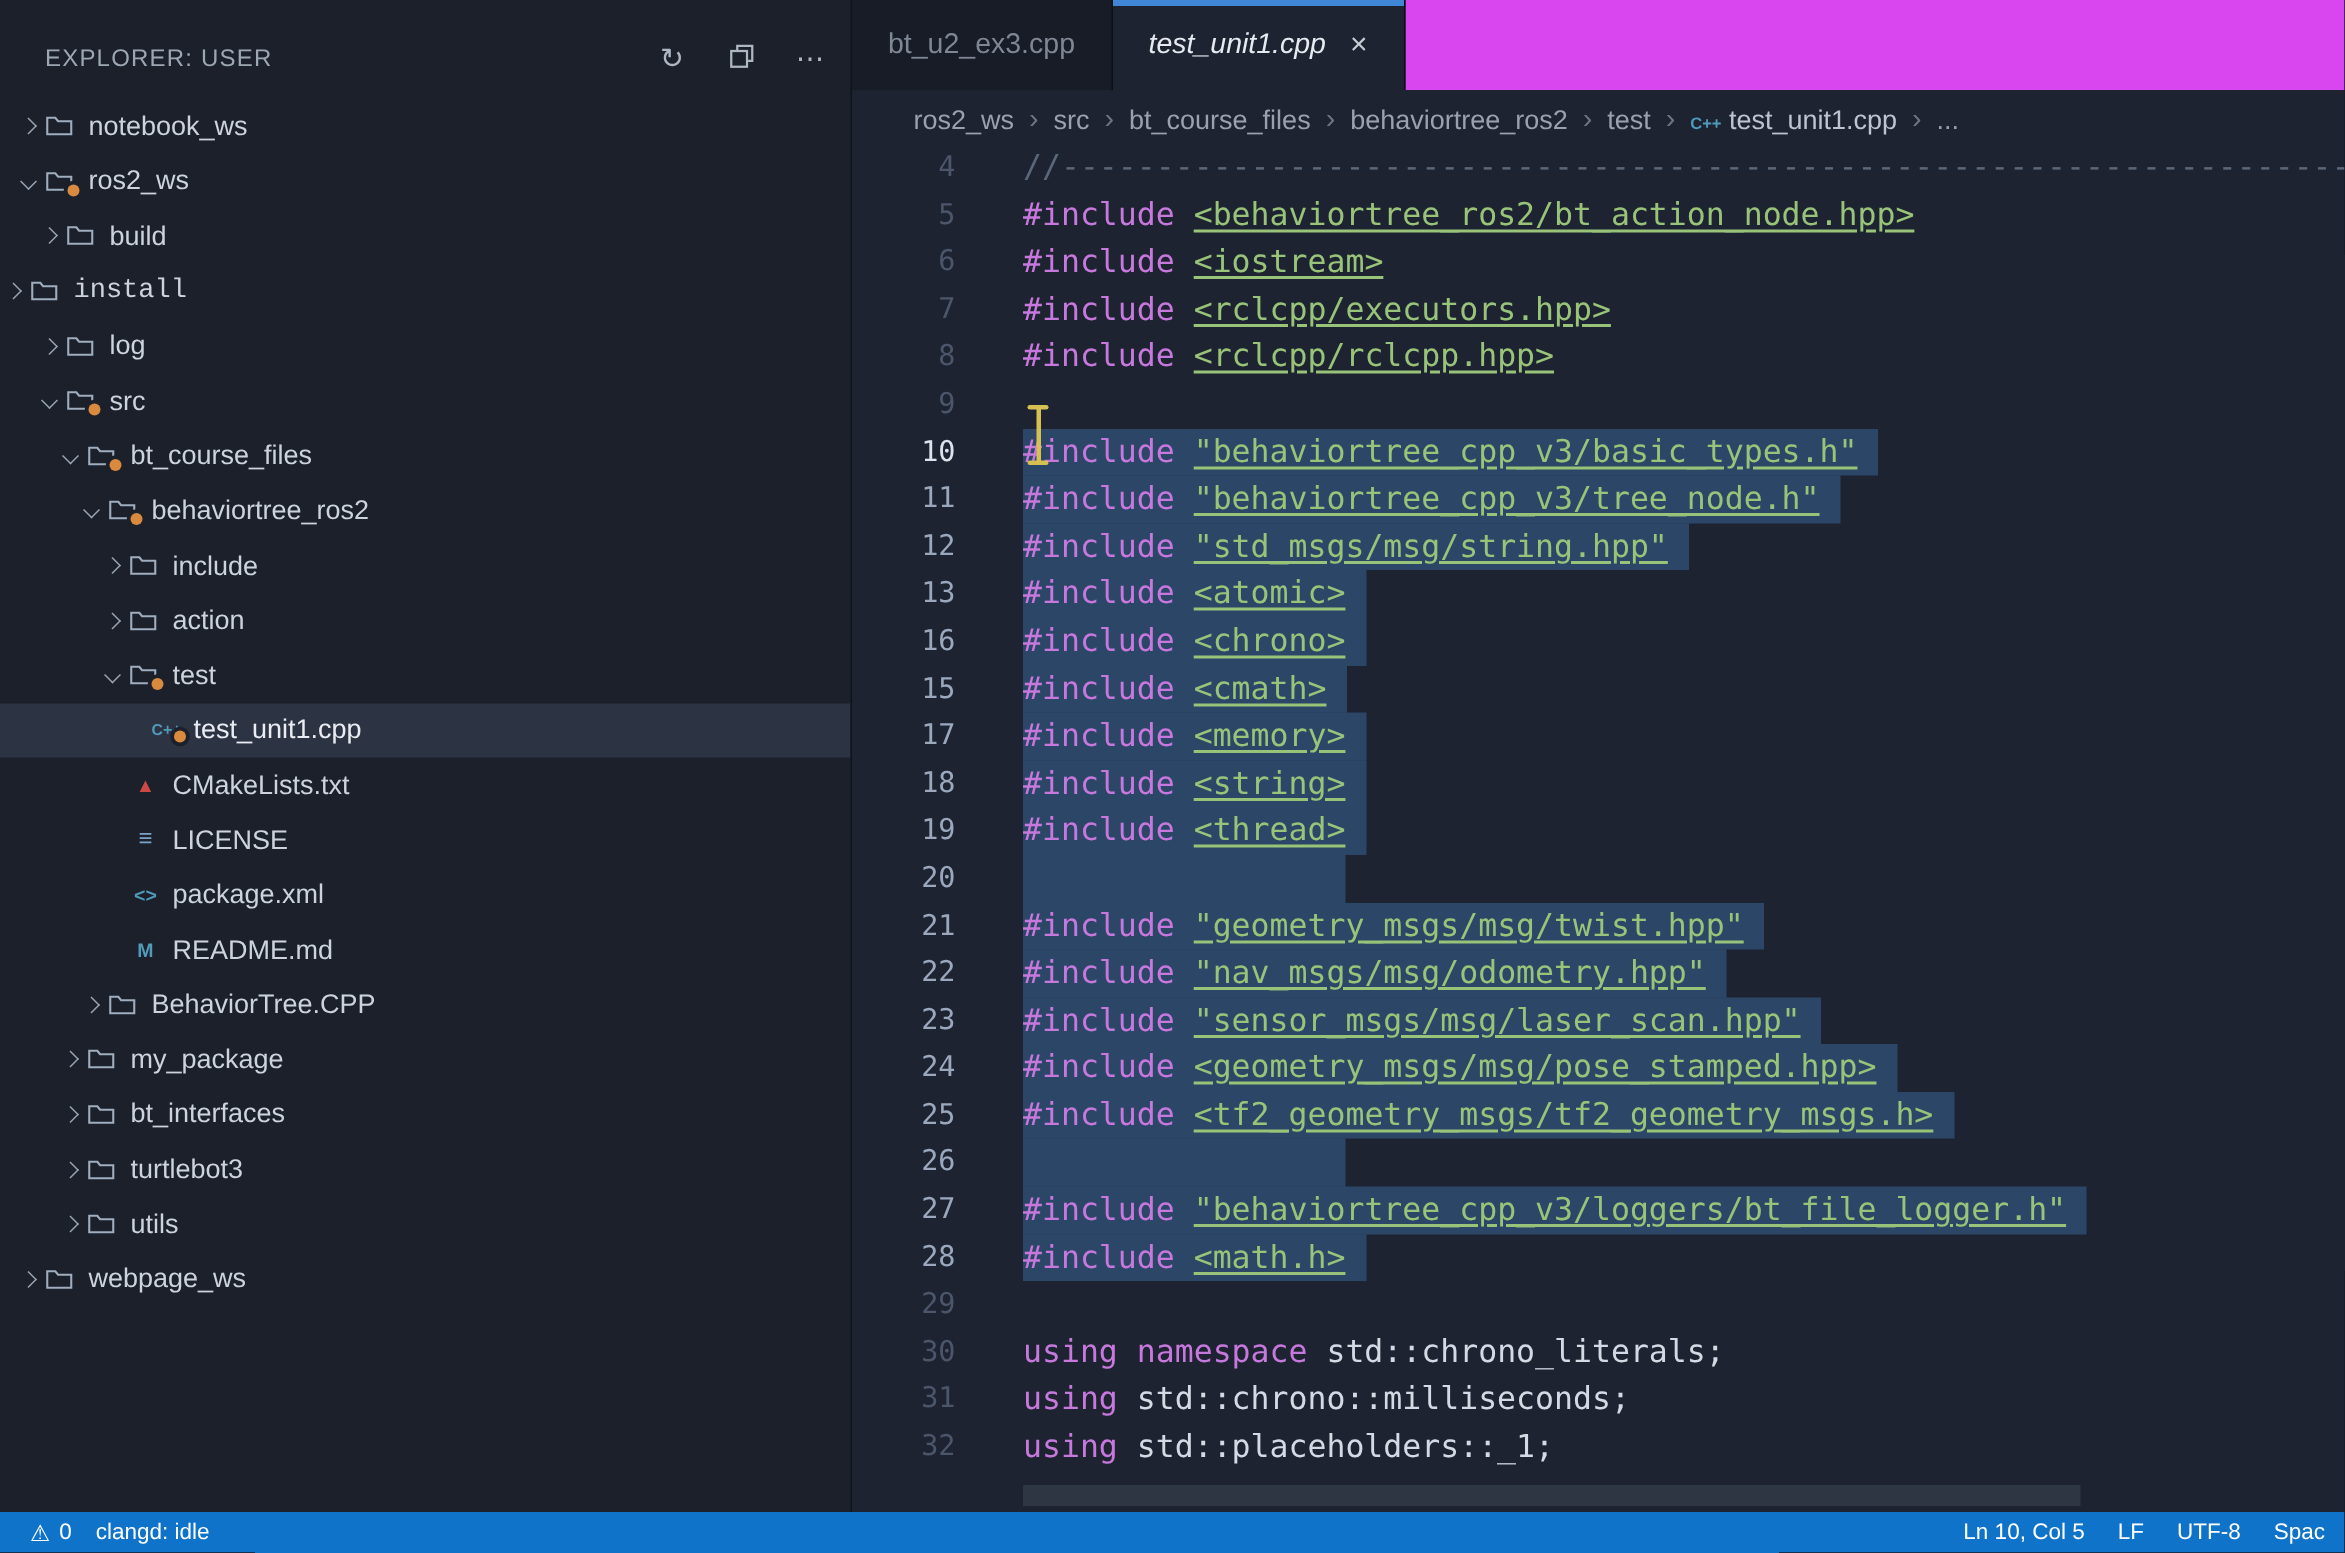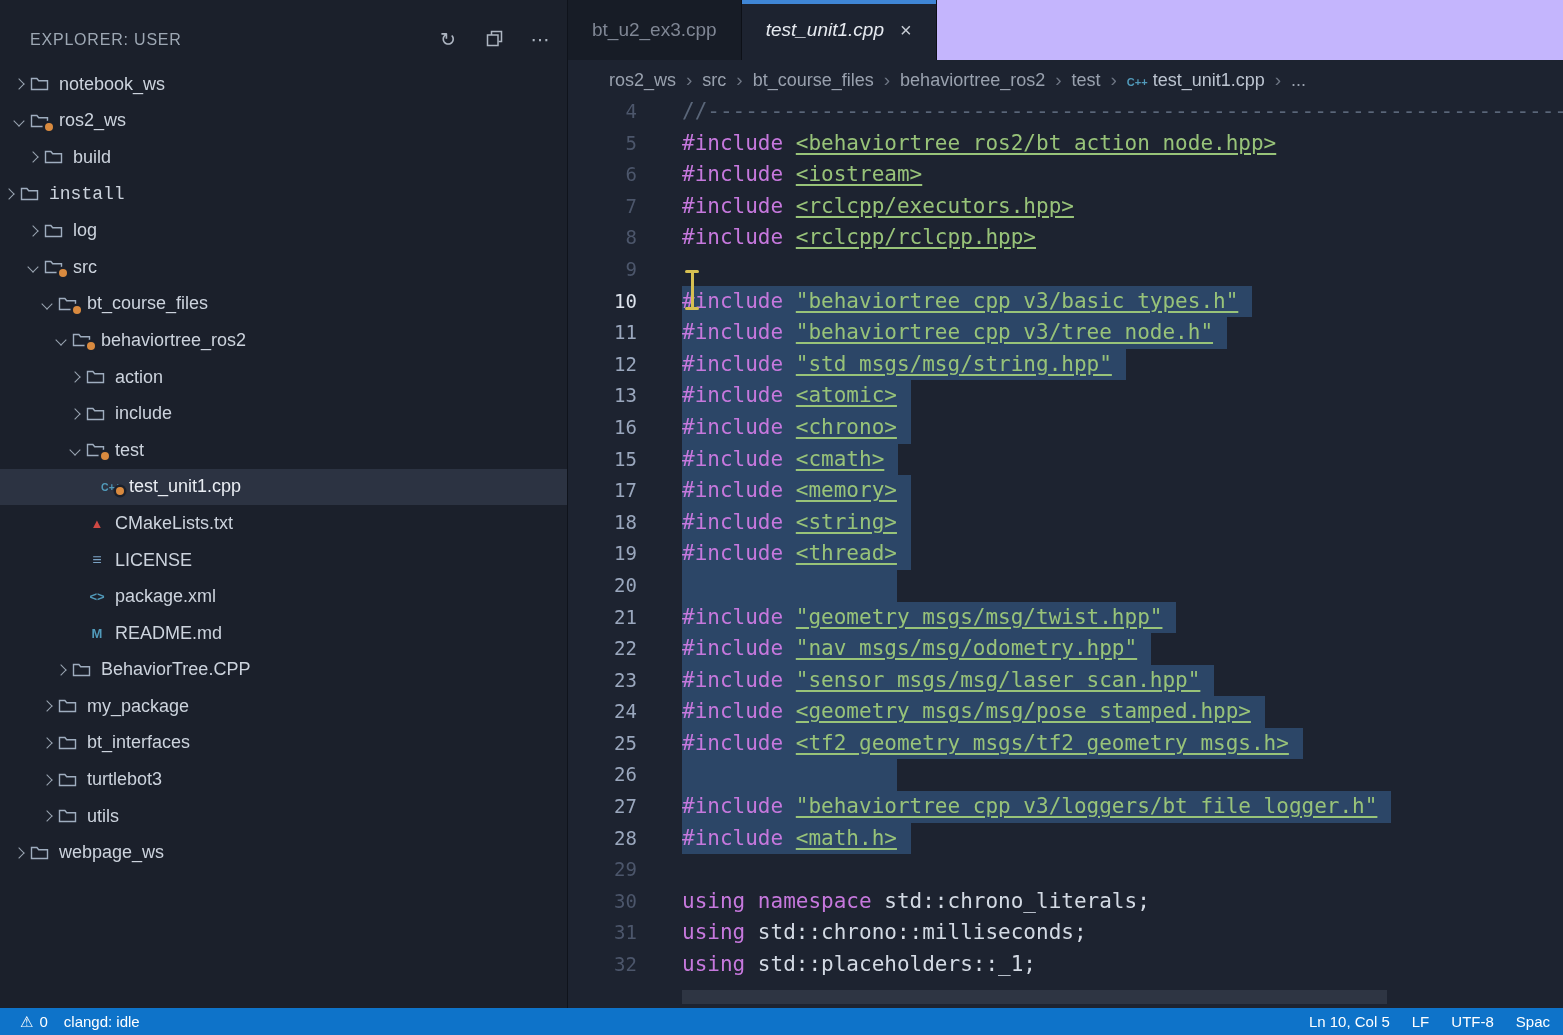--- a/index.html
+++ b/index.html
@@ -30,21 +30,21 @@
   .ico-cpp { color:#519aba; }
   .ico-cmake { color:#cf4944; font-size:13px; }
   .ico-license { color:#7aa2c4; font-size:16px; font-weight:normal; }
   .ico-xml { color:#519aba; font-size:13px; }
   .ico-md { color:#519aba; font-size:13px; }
   .modified::after { content:""; position:absolute; right:-2px; bottom:-2px; width:8px; height:8px;
                      border-radius:50%; background:#d98a3f; box-shadow:0 0 0 2.5px #1b202b; }
 
   
   .editor-col { display:flex; flex-direction:column; min-width:0; position:relative; }
-  .tabbar { height:60px; background:#c4b5fd; display:flex; flex:none; }
+  .tabbar { height:60px; background:#d946ef; display:flex; flex:none; }
   .tab { display:flex; align-items:center; padding:0 24px; font-size:19px; color:#7f8694;
          background:#171c26; border-right:1px solid #0d1017; position:relative; cursor:pointer; }
   .tab.active { background:#1d2330; color:#e6eaf0; font-style:italic; }
   .tab.active::before { content:""; position:absolute; top:0; left:0; right:0; height:4px; background:#3f86d6; }
   .tab-close { margin-left:16px; font-style:normal; color:#c7ccd4; font-size:20px; }
 
   .breadcrumb { height:40px; background:#1d2330; display:flex; align-items:center;
                 padding-left:37px; font-size:18px; color:#99a1ae; flex:none; white-space:nowrap; overflow:hidden; }
   .bc-item { margin:0 4px; }
   .bc-item.file { color:#bcc4d0; }
@@ -174,30 +174,30 @@
           </span>
           <span class="tree-label">behaviortree_ros2</span>
         </div>
         <div class="tree-row" style="padding-left: 66px;">
           <span class="chev right"></span>
           <span class="folder-ico">
             <svg width="19" height="16" viewBox="0 0 19 16">
               <path d="M1.5 2.5 h5.4 l1.8 2.3 h8.8 v8.7 h-16 z" fill="none" stroke="#9fadbf" stroke-width="1.4"></path>
             </svg>
           </span>
+          <span class="tree-label">include</span>
+        </div>
+        <div class="tree-row" style="padding-left: 66px;">
+          <span class="chev right"></span>
+          <span class="folder-ico">
+            <svg width="19" height="16" viewBox="0 0 19 16">
+              <path d="M1.5 2.5 h5.4 l1.8 2.3 h8.8 v8.7 h-16 z" fill="none" stroke="#9fadbf" stroke-width="1.4"></path>
+            </svg>
+          </span>
           <span class="tree-label">action</span>
-        </div>
-        <div class="tree-row" style="padding-left: 66px;">
-          <span class="chev right"></span>
-          <span class="folder-ico">
-            <svg width="19" height="16" viewBox="0 0 19 16">
-              <path d="M1.5 2.5 h5.4 l1.8 2.3 h8.8 v8.7 h-16 z" fill="none" stroke="#9fadbf" stroke-width="1.4"></path>
-            </svg>
-          </span>
-          <span class="tree-label">include</span>
         </div>
         <div class="tree-row" style="padding-left: 66px;">
           <span class="chev down"></span>
           <span class="folder-ico modified">
             <svg width="19" height="16" viewBox="0 0 19 16">
               <path d="M1.5 2.5 h5.4 l1.8 2.3 h8.8 v8.7 h-16 z" fill="none" stroke="#9fadbf" stroke-width="1.4"></path>
             </svg>
           </span>
           <span class="tree-label">test</span>
         </div>

